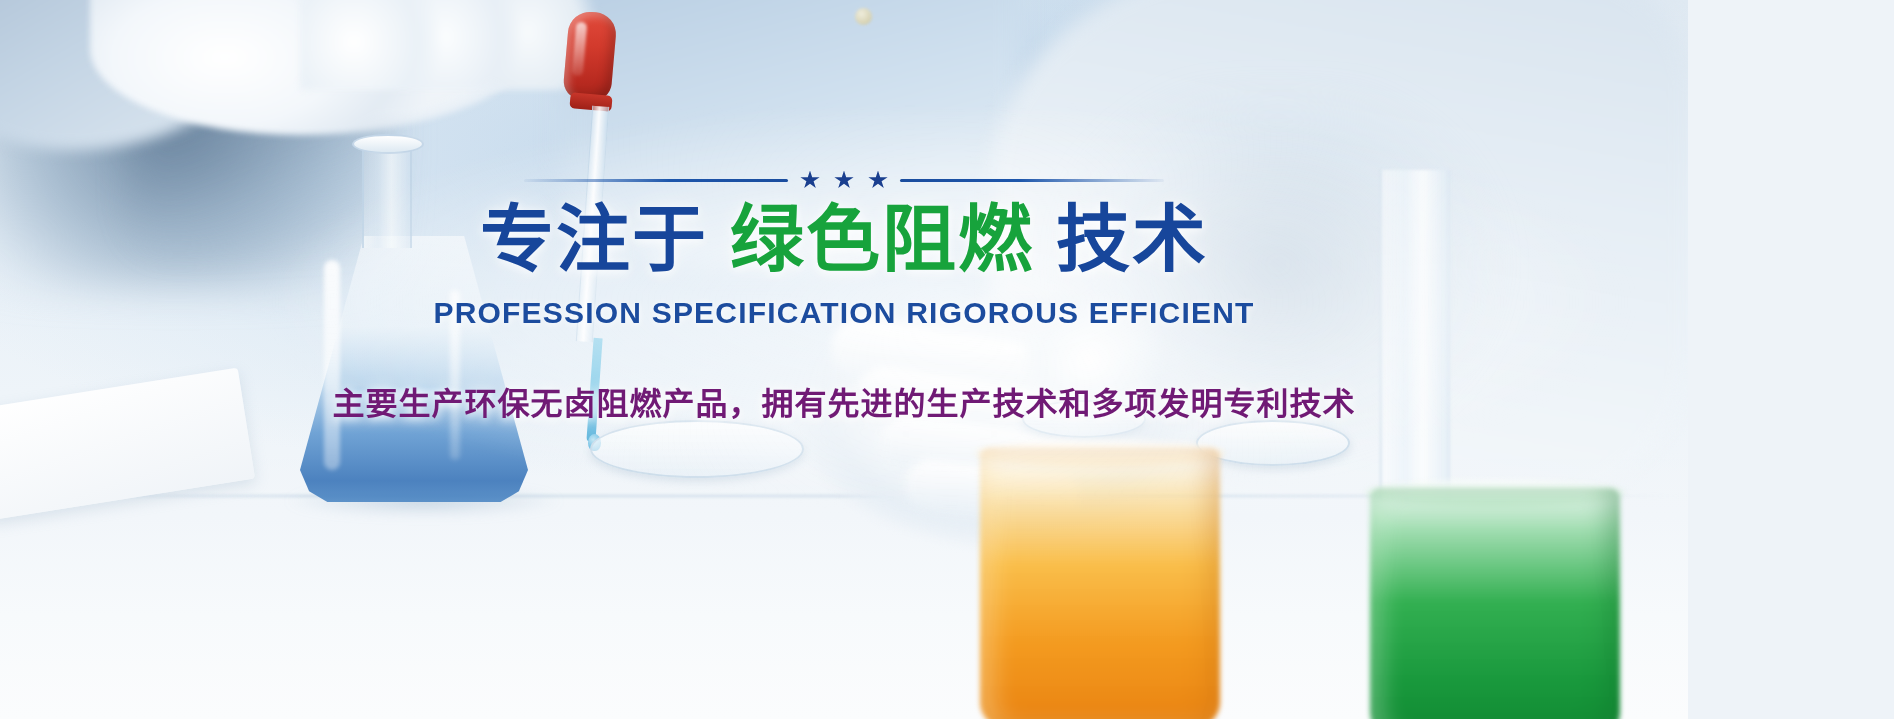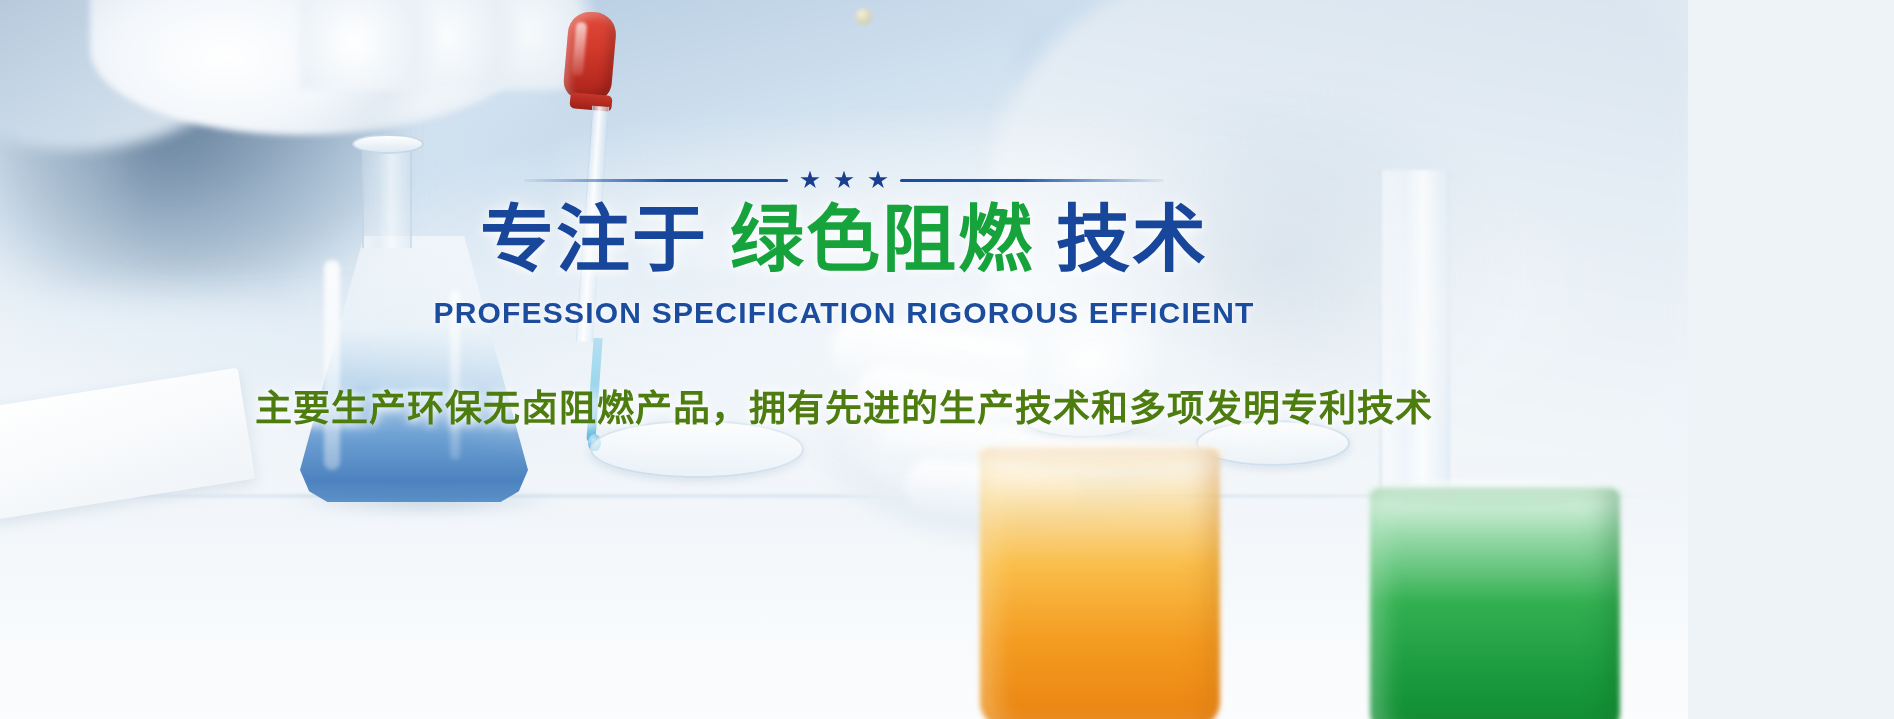--- a/index.html
+++ b/index.html
@@ -289,21 +289,21 @@
   .hl-gap{display:inline-block;width:22px;}
 
   .en-line{
     margin-top:16px;
     font-size:30px;font-weight:700;letter-spacing:1.2px;color:#1c4c9e;
     white-space:nowrap;
     text-shadow:0 1px 7px rgba(255,255,255,.9);
   }
   .tagline{
     margin-top:48px;
-    font-size:37px;font-weight:700;letter-spacing:1px;color:#4d7c0f;
+    font-size:32px;font-weight:700;letter-spacing:1px;color:#701a75;
     white-space:nowrap;
     text-shadow:0 2px 9px rgba(255,255,255,.95),0 0 16px rgba(255,255,255,.8);
   }
 </style>
 </head>
 <body>
 
 <div class="banner">
 
   <div class="bg">

